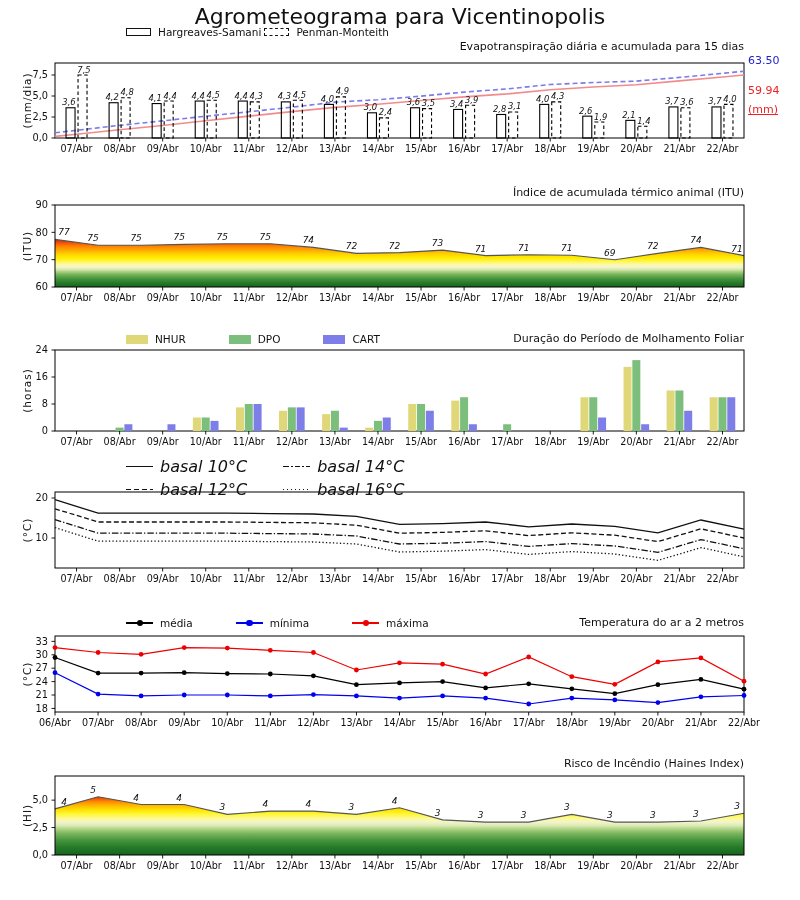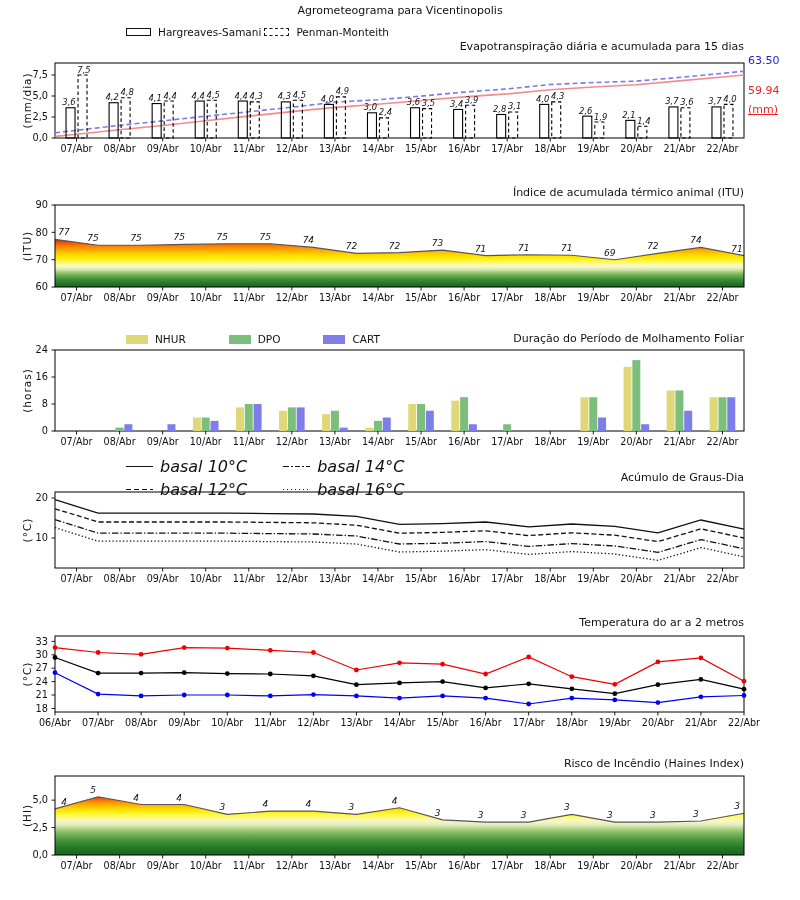--- a/index.html
+++ b/index.html
@@ -1,19 +1,19 @@
 <!DOCTYPE html>
 <html><head>
 <meta charset="utf-8">
 <style>
   html,body{margin:0;padding:0;background:#fff;}
   .page{position:relative;width:800px;height:900px;background:#fff;overflow:hidden;
         font-family:"DejaVu Sans","Liberation Sans",sans-serif;color:#111;}
   svg text{font-family:"DejaVu Sans","Liberation Sans",sans-serif;}
-  .main-title{position:absolute;top:4px;left:0;width:800px;text-align:center;font-size:11px;color:#111;}
+  .main-title{position:absolute;top:4px;left:0;width:800px;text-align:center;font-size:22px;color:#111;}
   .sub-title{position:absolute;left:55px;width:689px;text-align:right;font-size:11px;color:#111;}
   .legend{position:absolute;display:flex;align-items:center;gap:43px;font-size:10.5px;color:#111;}
   .legend.col{gap:3px;align-items:flex-start;}
   .lg-item{display:flex;align-items:center;gap:7px;white-space:nowrap;}
   .box-swatch{width:25px;height:8px;border:1.2px solid #111;background:#fff;box-sizing:border-box;}
   .box-swatch.dashed{border-style:dashed;}
   .bar-swatch{width:22px;height:9px;}
   .line-swatch{width:27px;height:1.6px;background:#111;}
   .ls-dashed{background:repeating-linear-gradient(90deg,#111 0 5px,transparent 5px 8px);}
   .ls-dashdot{background:repeating-linear-gradient(90deg,#111 0 6px,transparent 6px 8px,#111 8px 9.5px,transparent 9.5px 11.5px);}
@@ -516,21 +516,20 @@
       <circle cx="657.9" cy="661.9" r="2.4" fill="#ee0000"></circle>
       <circle cx="700.9" cy="657.9" r="2.4" fill="#ee0000"></circle>
       <circle cx="744.0" cy="681.2" r="2.4" fill="#ee0000"></circle>
     </svg>
 
   <div class="main-title">Agrometeograma para Vicentinopolis</div>
 
   <div class="sub-title" style="top:40px">Evapotranspiração diária e acumulada para 15 dias</div>
   <div class="sub-title" style="top:186px">Índice de acumulada térmico animal (ITU)</div>
   <div class="sub-title" style="top:332px">Duração do Período de Molhamento Foliar</div>
-  <div class="sub-title" style="top:471px">Acúmulo de Graus-Dia</div>
   <div class="sub-title" style="top:616px">Temperatura do ar a 2 metros</div>
   <div class="sub-title" style="top:757px">Risco de Incêndio (Haines Index)</div>
 
   <div class="legend col" style="top:26px;left:126px">
     <div class="lg-item">
       <span class="box-swatch"></span>
       <span>Hargreaves-Samani</span>
     </div>
     <div class="lg-item">
       <span class="box-swatch dashed"></span>
@@ -569,13 +568,27 @@
     <div class="lg-item">
       <span class="line-swatch ls-dashdot"></span>
       <span>basal 14°C</span>
     </div>
     <div class="lg-item">
       <span class="line-swatch ls-dotted"></span>
       <span>basal 16°C</span>
     </div>
   </div>
 
+  <div class="legend" style="top:617px;left:126px">
+    <div class="lg-item">
+      <span class="tline" style="background-color: rgb(0, 0, 0);"></span>
+      <span>média</span>
+    </div>
+    <div class="lg-item">
+      <span class="tline" style="background-color: rgb(0, 0, 238);"></span>
+      <span>mínima</span>
+    </div>
+    <div class="lg-item">
+      <span class="tline" style="background-color: rgb(238, 0, 0);"></span>
+      <span>máxima</span>
+    </div>
+  </div>
 </div>
 
 </body></html>

